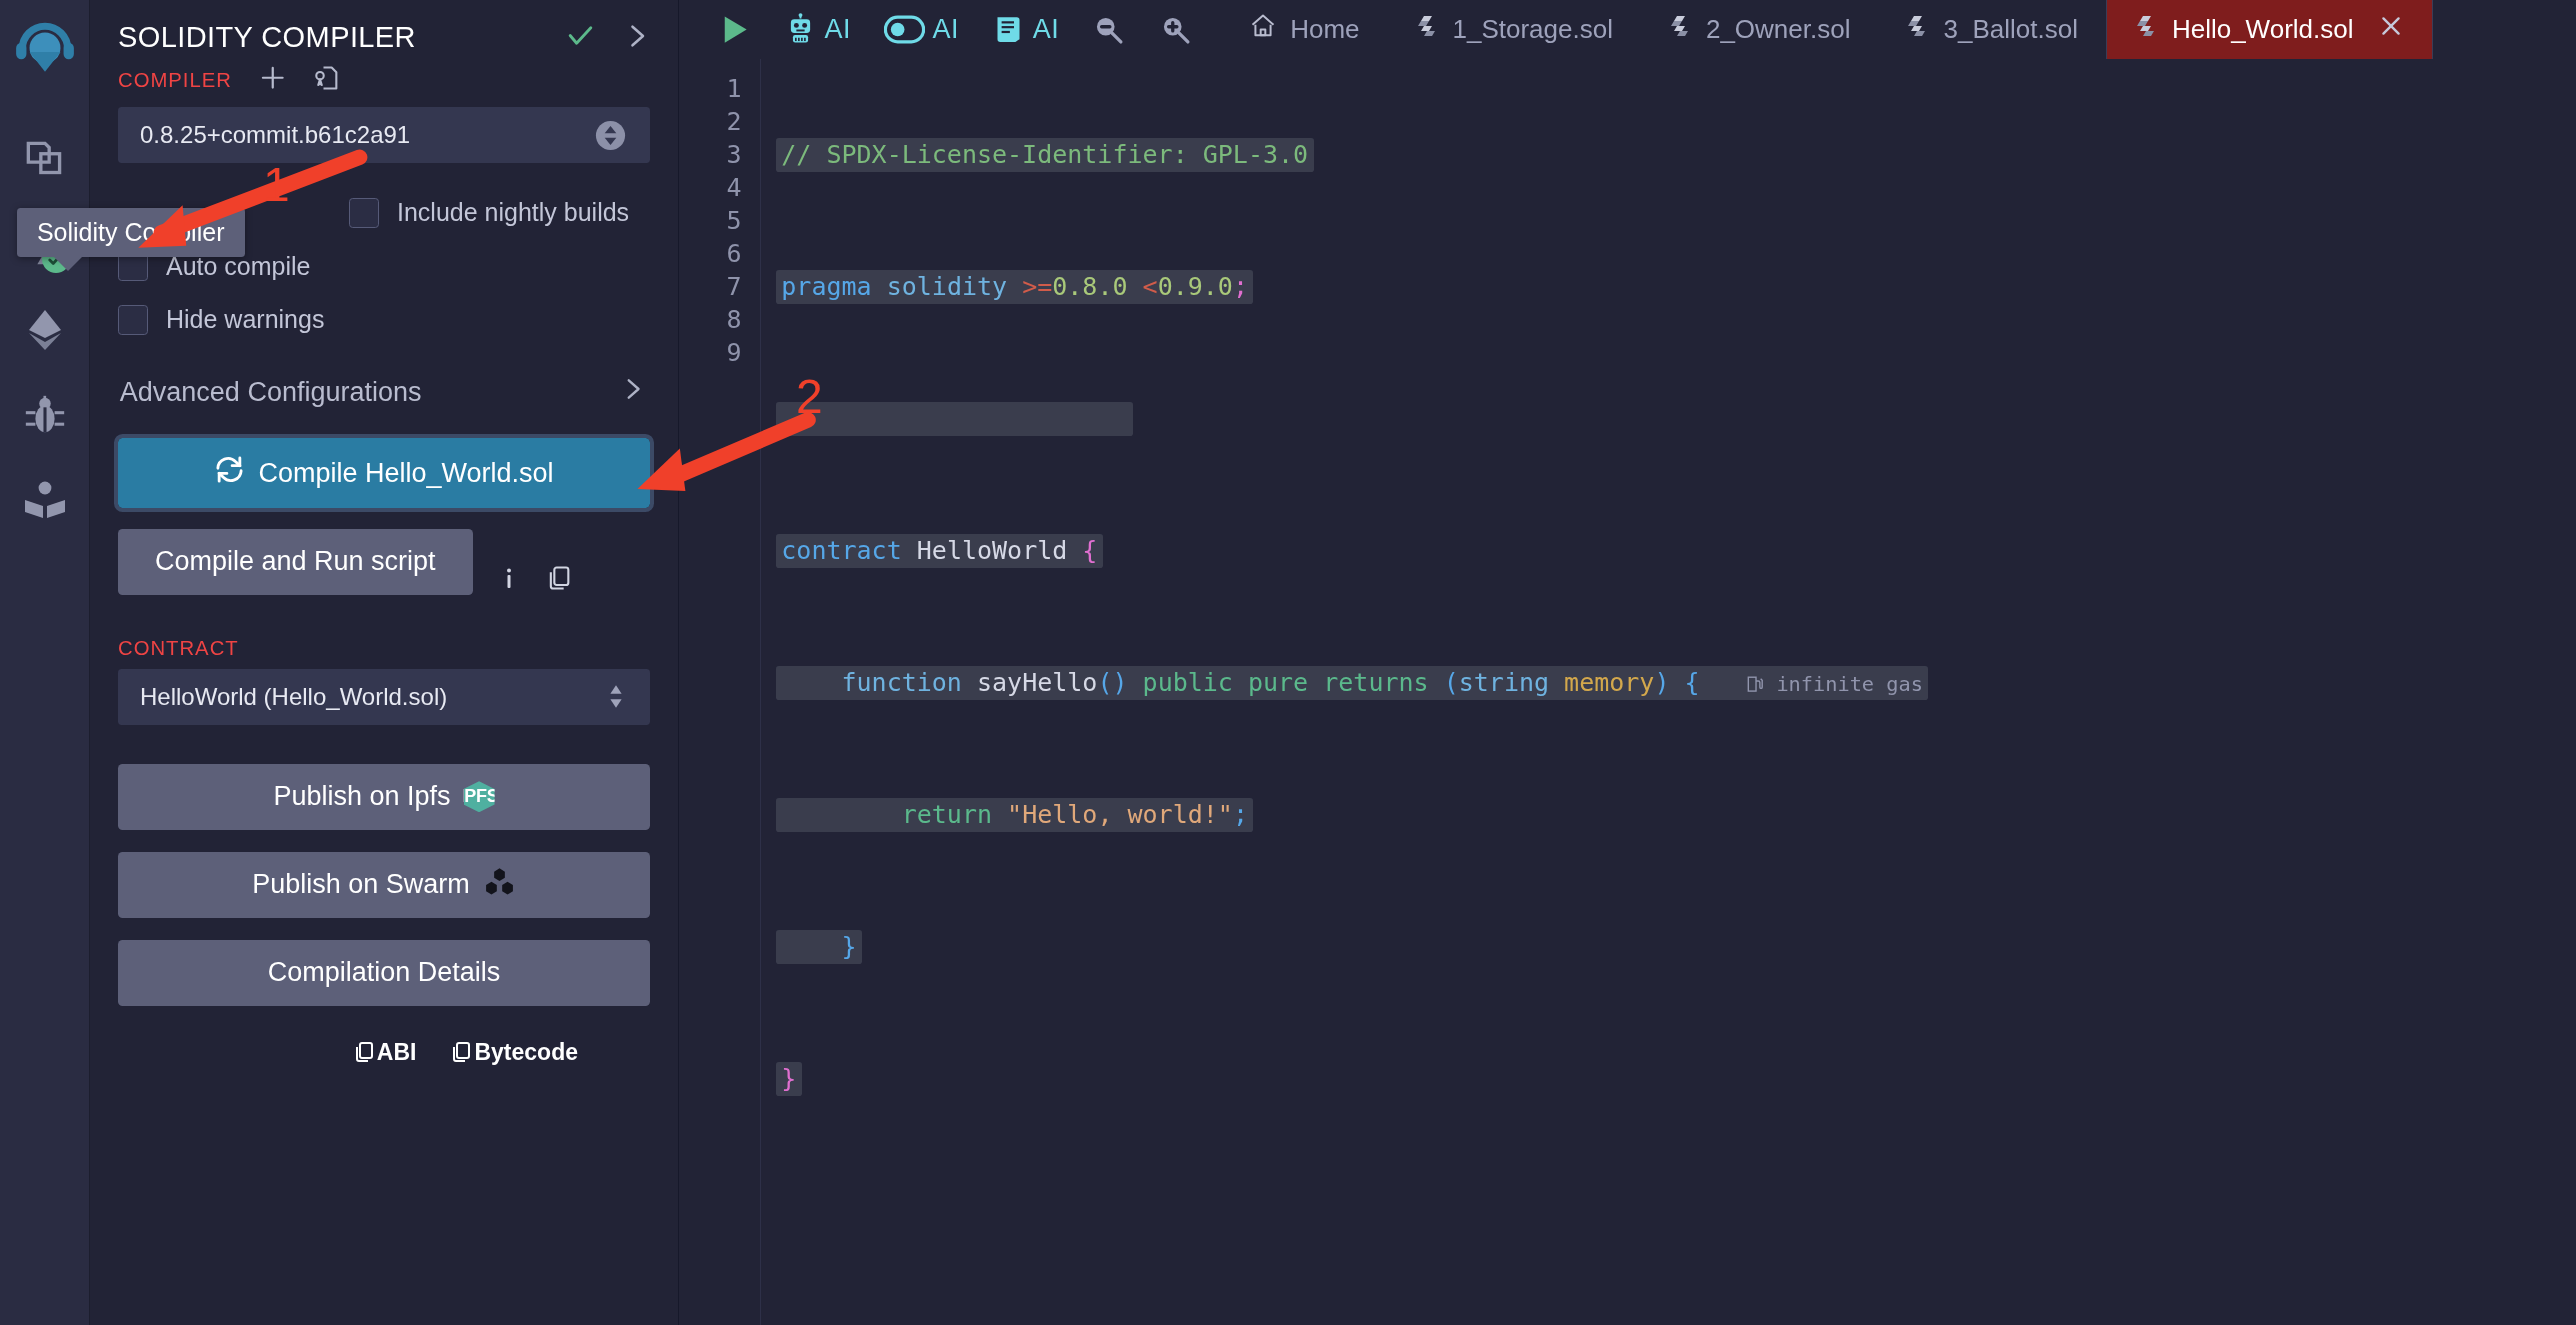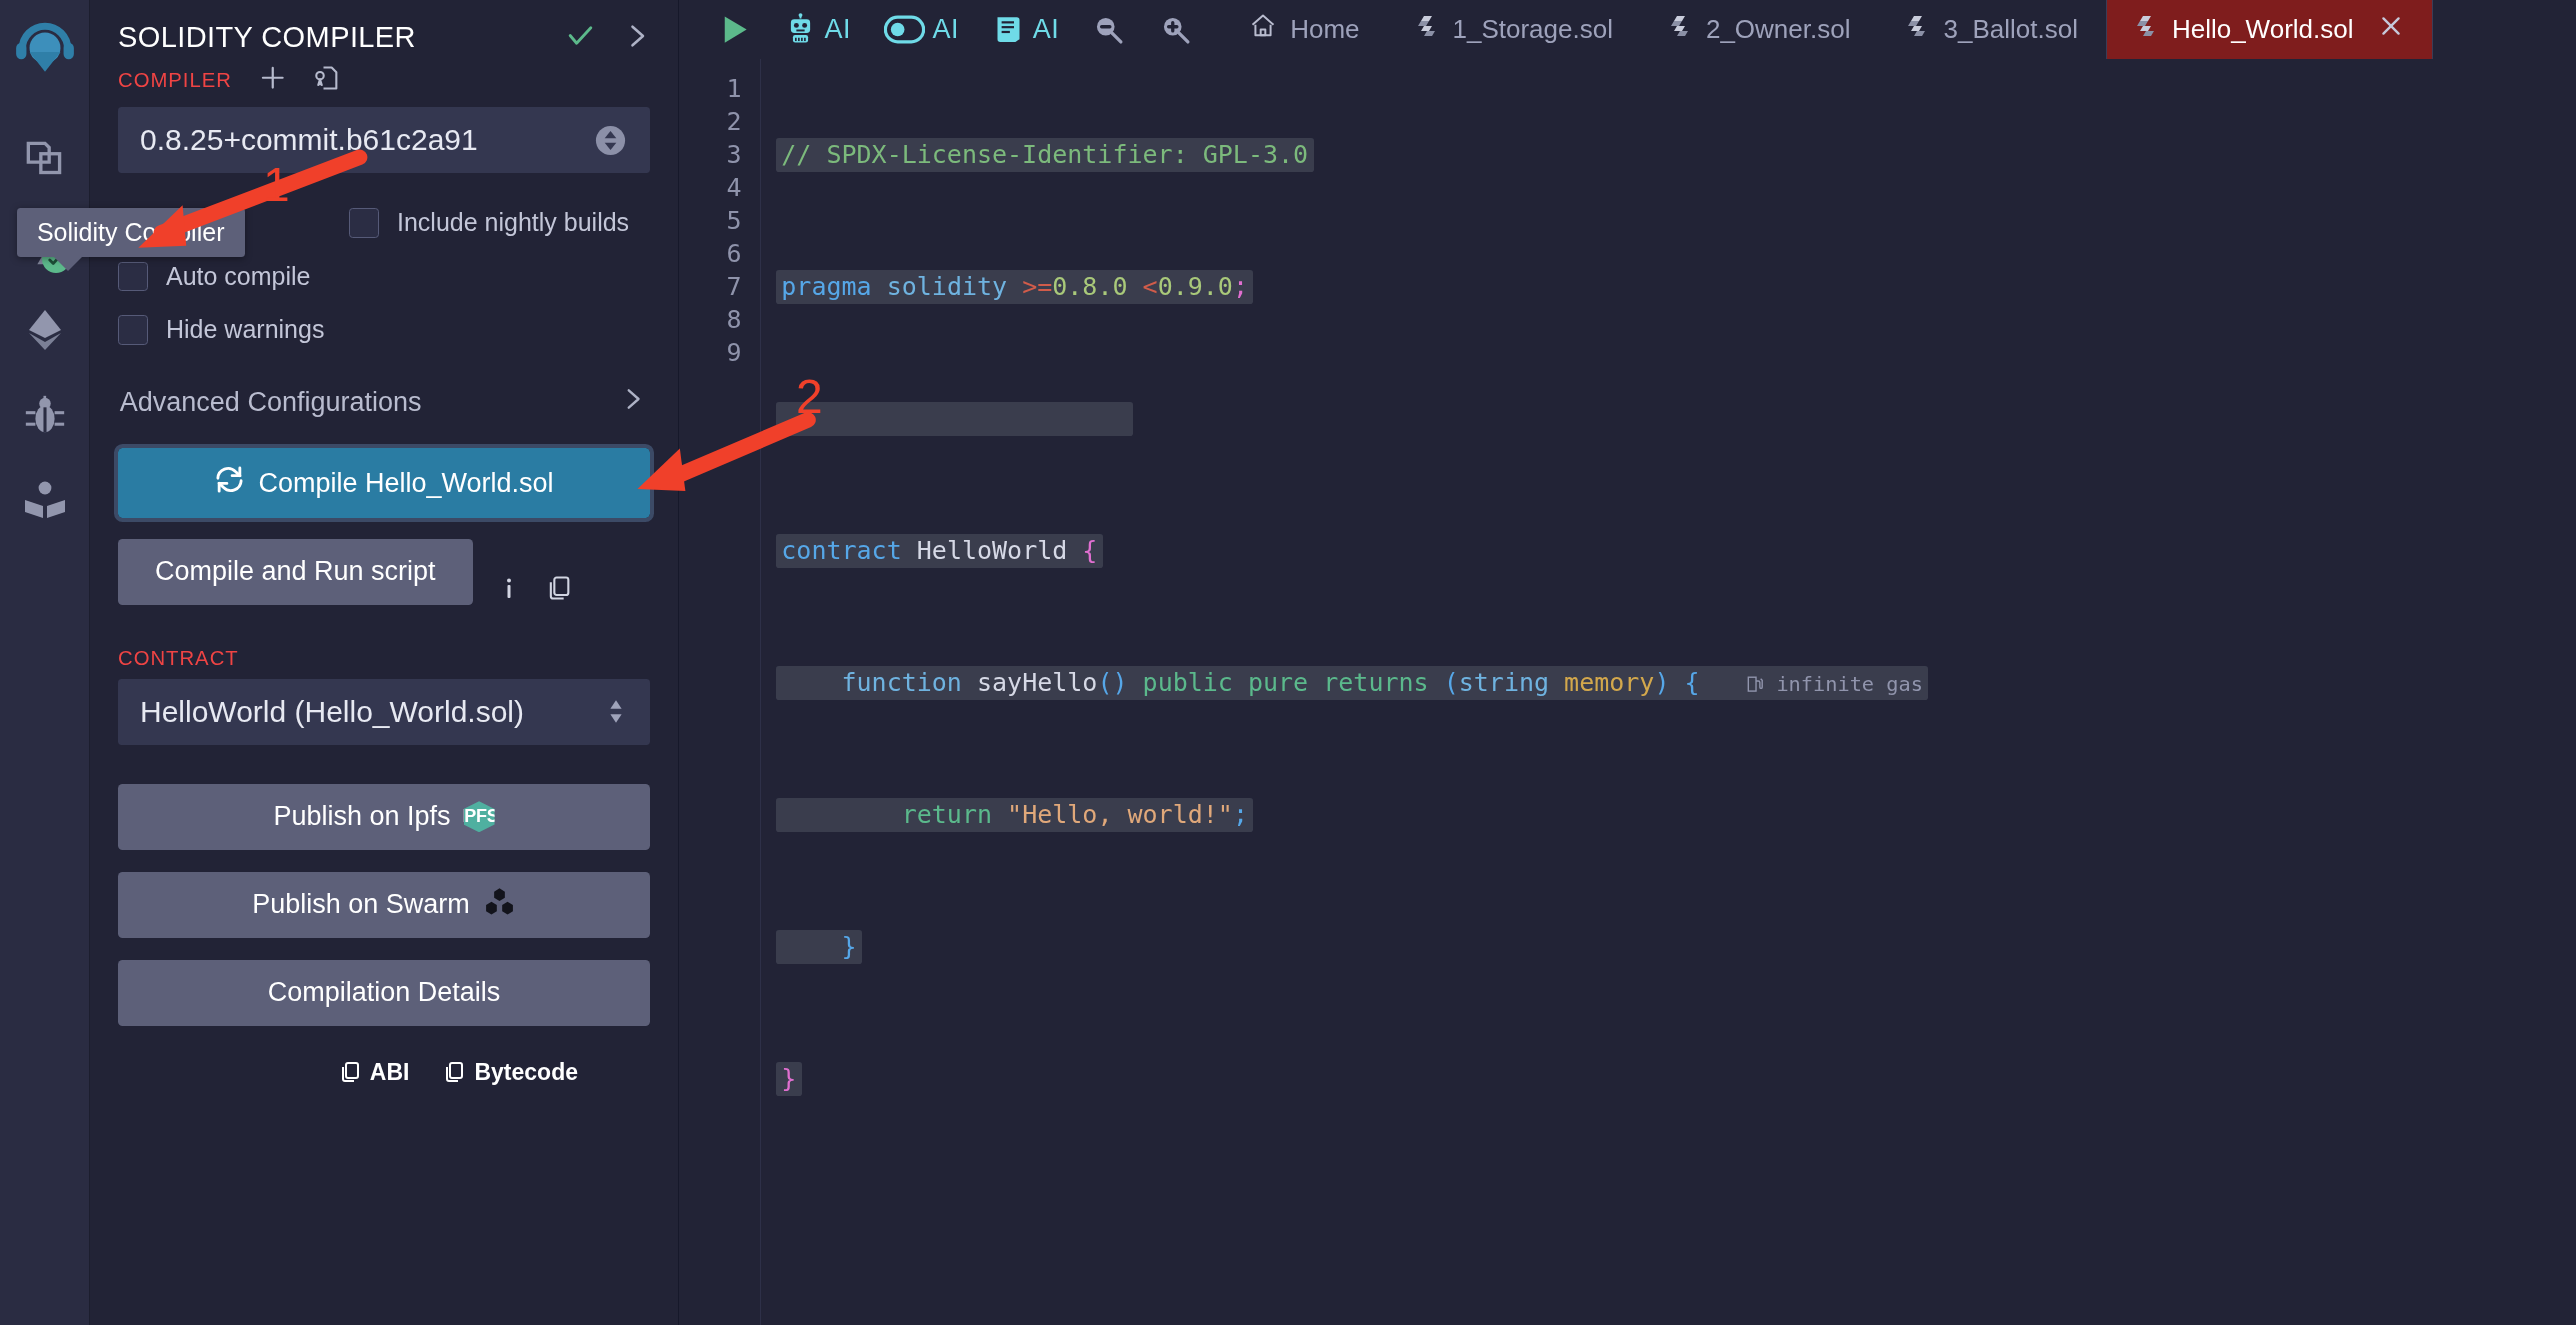--- a/index.html
+++ b/index.html
@@ -67,23 +67,23 @@
   .panel-head-icons { display:flex; align-items:center; gap:26px; }
 
   .panel-body { padding:0 28px; }
   .sect-label {
     font-size:20.3px; color:#ef4444; letter-spacing:1px;
     display:flex; align-items:center; gap:26px;
     margin-bottom:9.2px;
   }
   .select-box {
     background:#343750; border:none; border-radius:3.7px;
-    height:66px; width:100%;
+    height:56px; width:100%;
     display:flex; align-items:center; justify-content:space-between;
-    padding:0 22px; color:#e7e9f2; font-size:30px;
+    padding:0 22px; color:#e7e9f2; font-size:24px;
   }
   .spinner-ico { display:flex; flex-direction:column; align-items:center; }
 
   .chk-row { display:flex; align-items:center; gap:18.5px; margin-top:0; }
   .chk {
     width:29.5px; height:29.5px; border:1.8px solid #565a78;
     border-radius:3.7px; background:#2b2d44; flex:0 0 29.5px;
   }
   .chk-label { font-size:25px; color:#c3c6d8; }
 
@@ -109,21 +109,21 @@
   .row-run { display:flex; align-items:flex-end; gap:24px; margin-top:20.3px; }
   .row-run .btn-grey { width:auto; flex:0 0 auto; padding:0 37px; }
 
   .sect-label-sp { margin-top:42px; }
   .btn-stack { margin-top:39px; display:flex; flex-direction:column; gap:22px; }
 
   .abi-row {
     display:flex; align-items:center; justify-content:flex-end;
     gap:33px; margin-top:33px; padding-right:72px;
   }
-  .abi-item { display:flex; align-items:center; gap:8px; color:#fff; font-size:23px; font-weight:bold; }
+  .abi-item { display:flex; align-items:center; gap:1px; color:#fff; font-size:23px; font-weight:bold; }
 
   .ipfs-badge {
     width:31px;height:31px;background:#4fb0a0;
     clip-path:polygon(50% 0,100% 25%,100% 75%,50% 100%,0 75%,0 25%);
     display:flex;align-items:center;justify-content:center;
     font-size:18px;color:#fff;font-weight:bold;letter-spacing:-0.3px;
   }
 
   
   .editor { flex:1 1 auto; display:flex; flex-direction:column; background:#222336; min-width:0; }

